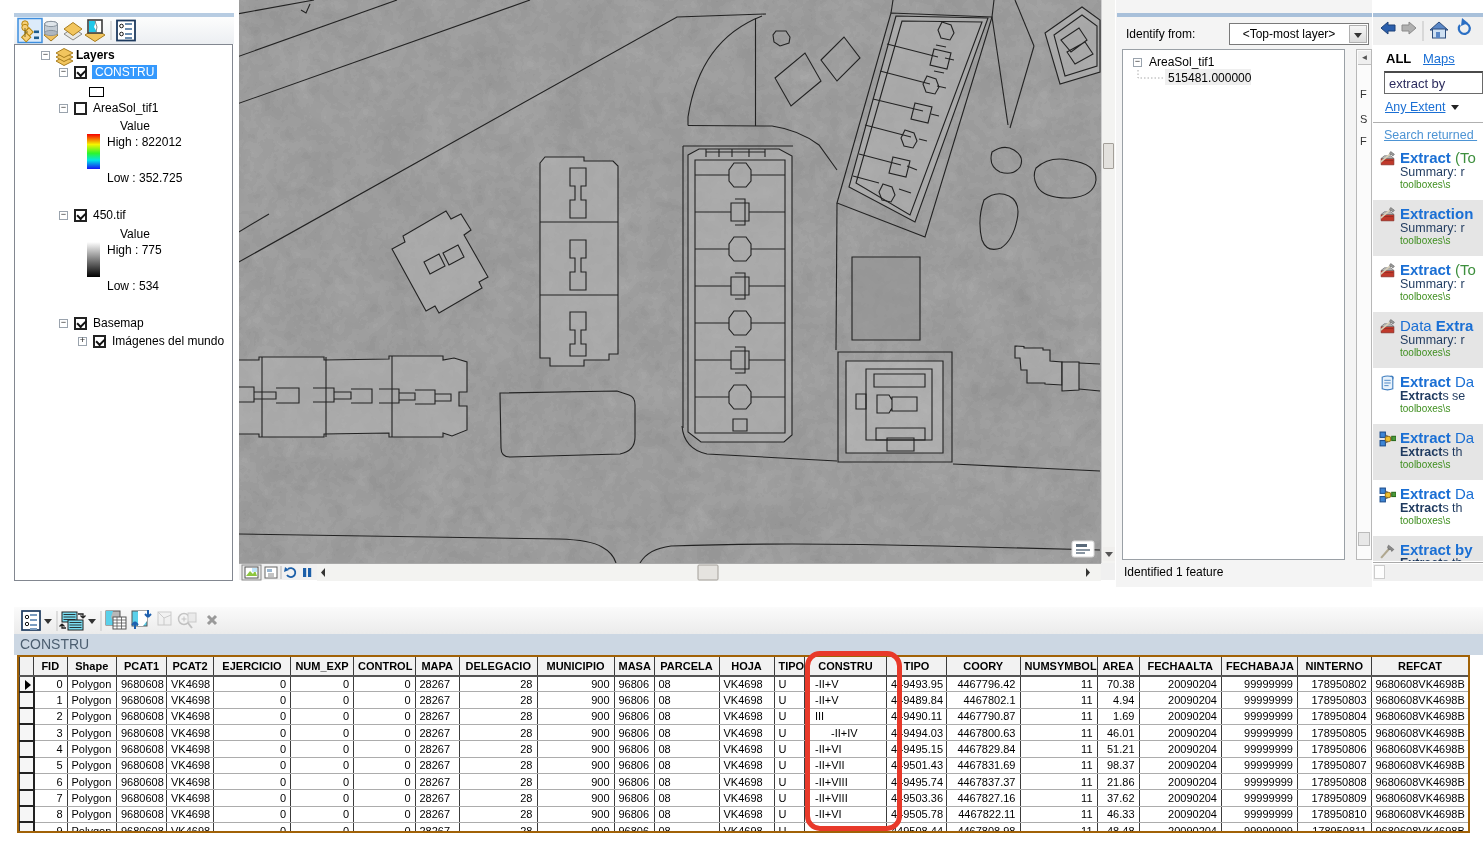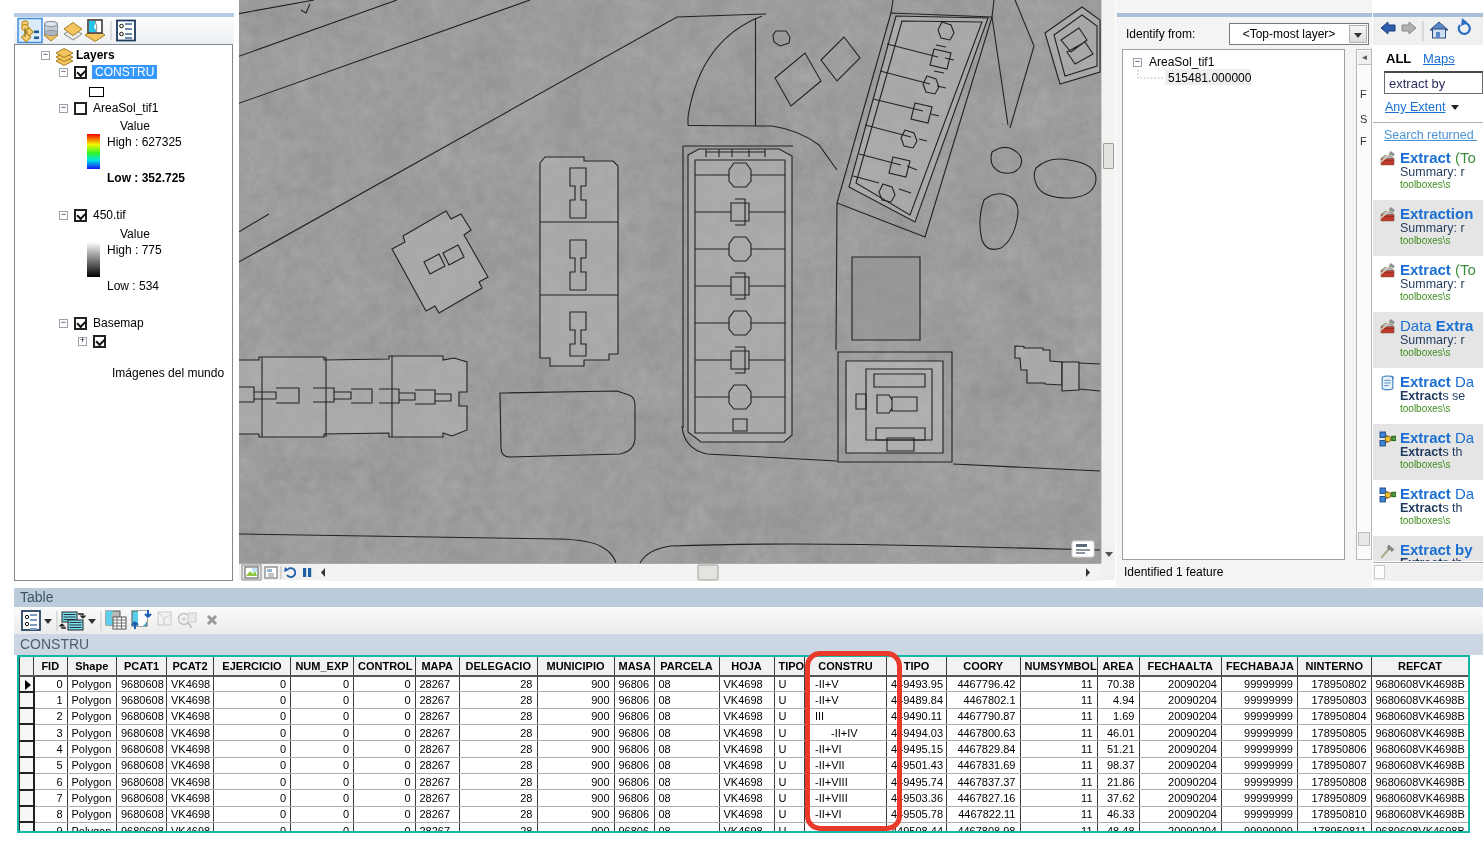--- a/index.html
+++ b/index.html
@@ -37,21 +37,21 @@
 .sicon { position:absolute; left:6px; top:7px; width:17px; height:17px; }
 .st { position:absolute; left:27px; top:5px; font-size:15px; color:#1a6fd4; white-space:nowrap; }
 .ss { position:absolute; left:27px; top:21px; font-size:12.5px; color:#1f3a5f; white-space:nowrap; }
 .sp { position:absolute; left:27px; top:35px; font-size:10px; color:#3f8f1f; white-space:nowrap; }
 
 
 #tw { left:0; top:587px; width:1483px; height:263px; background:#fff; }
 #tw-title { position:absolute; left:14px; top:1px; width:1469px; height:19px; background:#bccbdb; color:#3e5468; font-size:14px; padding-left:6px; line-height:19px; }
 #tw-toolbar { position:absolute; left:14px; top:20px; width:1469px; height:27px; background:linear-gradient(#fbfbfb,#ebebeb); }
 #tw-tab { position:absolute; left:14px; top:47px; width:1469px; height:21px; background:#ccd7e3; color:#4c5e70; font-size:14px; padding-left:6px; line-height:20px; }
-#grid { position:absolute; left:17px; top:68px; width:1453px; height:178px; background:#fff; border:2px solid #14b8a6; overflow:hidden; font-size:11px; }
+#grid { position:absolute; left:17px; top:68px; width:1453px; height:178px; background:#fff; border:2px solid #a16207; overflow:hidden; font-size:11px; }
 table.g { border-collapse:collapse; table-layout:fixed; width:1449px; }
 table.g td, table.g th { border-left:1px solid #3c3c3c; border-bottom:1px solid #acacac; padding:0 4px 0 4px; height:16.33px; overflow:hidden; white-space:nowrap; font-weight:normal; font-size:11px; }
 table.g th { background:#f2f2f2; border-bottom:2px solid #555; font-weight:bold; text-align:center; height:18.5px; font-size:11px; }
 td.selc { background:#f6f6f6; border:2px solid #222; padding:0; }
 td.r { text-align:right; }
 #redbox { left:805px; top:651px; width:97px; height:180px; border:5px solid #e8392a; border-radius:15px; }
 </style>
 </head>
 <body>
 <div id="stage">
@@ -122,38 +122,38 @@
 
     <div class="pm" style="left:44px;top:23px;"></div>
     <div class="cb checked" style="left:59px;top:21px;"></div>
     <div class="trow sel" style="left:77px;top:20px;">CONSTRU</div>
     <div class="abs" style="left:74px;top:42px;width:15px;height:10px;border:1.5px solid #000;background:#fff;"></div>
 
     <div class="pm" style="left:44px;top:59px;"></div>
     <div class="cb" style="left:59px;top:57px;"></div>
     <div class="trow" style="left:78px;top:56px;">AreaSol_tif1</div>
     <div class="trow" style="left:105px;top:74px;">Value</div>
-    <div class="trow" style="left:92px;top:90px;">High : 627325</div>
+    <div class="trow" style="left:92px;top:90px;">High : 822012</div>
     <div class="abs" style="left:72px;top:89px;width:13px;height:35px;background:linear-gradient(#f50000,#f5f500 30%,#2cf52c 55%,#00e5e5 75%,#1414f5);"></div>
-    <div class="trow" style="left:92px;top:126px;font-weight:bold;">Low : 352.725</div>
+    <div class="trow" style="left:92px;top:126px;">Low : 352.725</div>
 
     <div class="pm" style="left:44px;top:166px;"></div>
     <div class="cb checked" style="left:59px;top:164px;"></div>
     <div class="trow" style="left:78px;top:163px;">450.tif</div>
     <div class="trow" style="left:105px;top:182px;">Value</div>
     <div class="trow" style="left:92px;top:198px;">High : 775</div>
     <div class="abs" style="left:72px;top:197px;width:13px;height:35px;background:linear-gradient(#ffffff,#000000);"></div>
     <div class="trow" style="left:92px;top:234px;">Low : 534</div>
 
     <div class="pm" style="left:44px;top:274px;"></div>
     <div class="cb checked" style="left:59px;top:272px;"></div>
     <div class="trow" style="left:78px;top:271px;">Basemap</div>
     <div class="pm plus" style="left:63px;top:292px;"></div>
     <div class="cb checked" style="left:78px;top:290px;"></div>
-    <div class="trow" style="left:97px;top:289px;margin-top:32px;">Imágenes del mundo</div>
+    <div class="trow" style="left:97px;top:289px;">Imágenes del mundo</div>
   </div>
 
   <div class="abs" id="map">
     <svg width="862" height="563" style="position:absolute;left:0;top:0">
       <defs>
         <filter id="n1" x="0" y="0" width="100%" height="100%" color-interpolation-filters="sRGB">
           <feTurbulence type="fractalNoise" baseFrequency="0.085" numOctaves="3" seed="7"></feTurbulence>
           <feColorMatrix type="matrix" values="0.33 0.33 0.33 0 0  0.33 0.33 0.33 0 0  0.33 0.33 0.33 0 0  0 0 0 0 1"></feColorMatrix>
           <feComponentTransfer>
             <feFuncR type="discrete" tableValues="0.545 0.565 0.585 0.605 0.625 0.645 0.665 0.69"></feFuncR>
@@ -473,21 +473,20 @@
         <div class="ss" style="top:20px;"><b>Extract</b>s th</div>
       </div>
     </div>
     <div style="position:absolute;left:0;top:562px;width:110px;height:1px;background:#aaa;"></div>
     <div style="position:absolute;left:0;top:564px;width:110px;height:17px;background:#f0f0f0;">
       <div style="position:absolute;left:1px;top:1px;width:11px;height:14px;background:#fdfdfd;border:1px solid #ccc;"></div>
     </div>
   </div>
 
   <div class="abs" id="tw">
-    <div id="tw-title">Table</div>
     <div id="tw-toolbar">
       <svg width="260" height="28" style="position:absolute;left:-16px;top:0">
         <rect x="24" y="4" width="18" height="19" fill="#fff" stroke="#1d3a5f" stroke-width="1.7"></rect>
         <circle cx="29" cy="10" r="1.7" fill="none" stroke="#111"></circle>
         <circle cx="29" cy="17" r="1.7" fill="none" stroke="#111"></circle>
         <g stroke="#7a9cc0" stroke-width="2">
             <line x1="32" y1="8" x2="39" y2="8"></line>
             <line x1="32" y1="13" x2="39" y2="13"></line>
             <line x1="32" y1="18" x2="39" y2="18"></line>
             <line x1="32" y1="22" x2="39" y2="22"></line>

